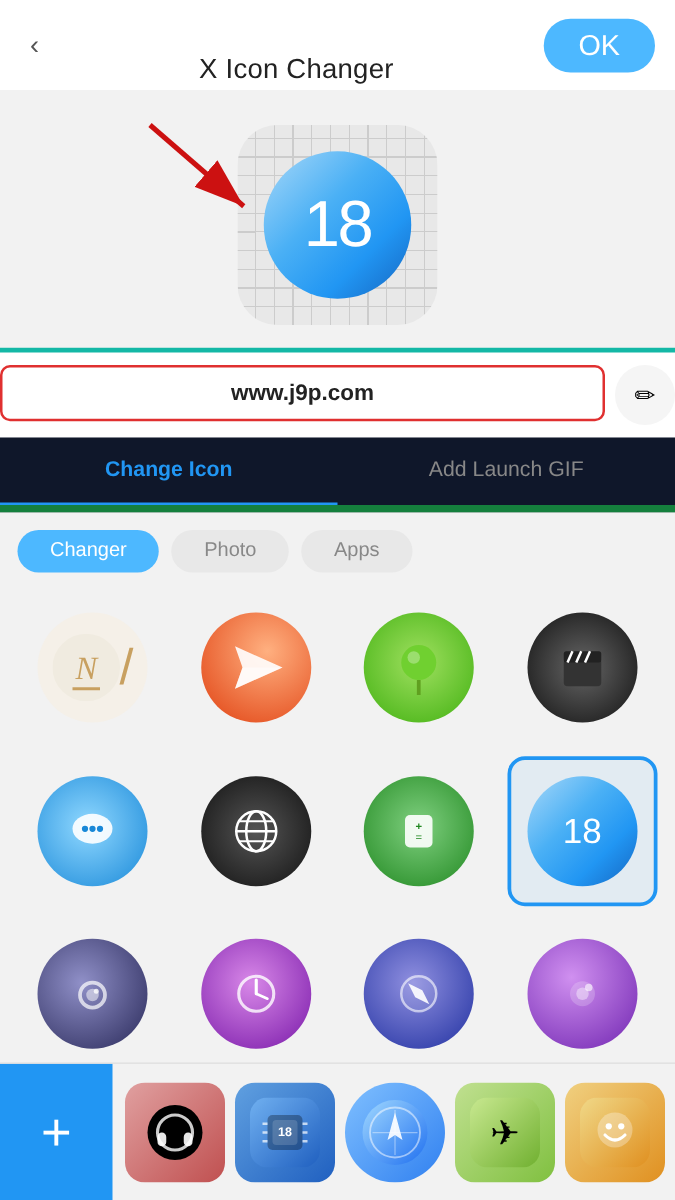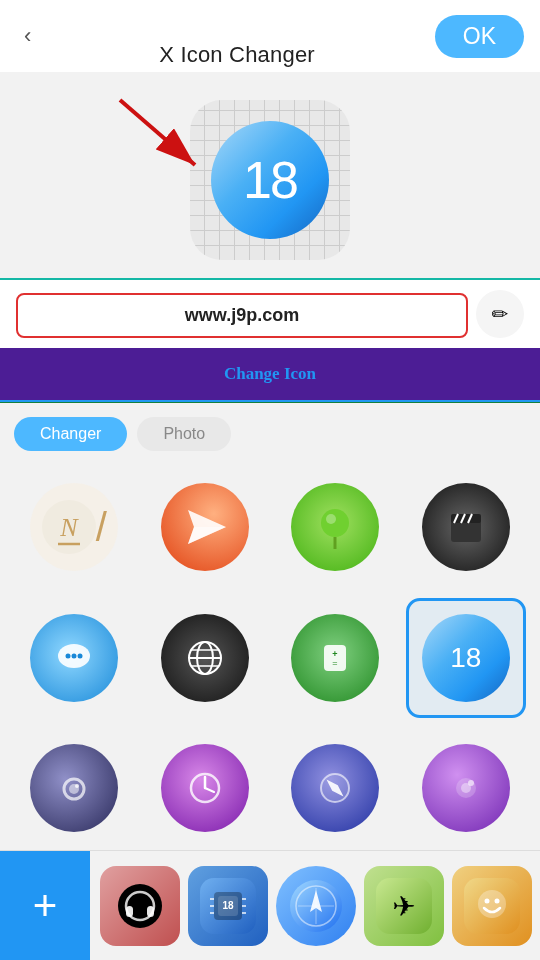--- a/index.html
+++ b/index.html
@@ -90,25 +90,25 @@
       top: -10px;
       left: -90px;
       width: 120px;
       height: 100px;
       pointer-events: none;
     }
 
     
     .url-bar-container {
       background: #fff;
-      padding: 10px 16px;
-      display: flex;
-      align-items: flex-end;
+      padding: 10px 0;
+      display: flex;
+      align-items: flex-start;
       gap: 8px;
-      border-top: 2px solid #14b8a6;
+      border-top: 4px solid #14b8a6;
     }
     .url-bar {
       flex: 1;
       border: 2.5px solid #e03030;
       border-radius: 8px;
       padding: 10px 14px;
       font-size: 18px;
       font-weight: 600;
       color: #222;
       text-align: center;
@@ -123,24 +123,23 @@
       display: flex;
       align-items: center;
       justify-content: center;
       cursor: pointer;
       font-size: 20px;
     }
 
     
     .tabs {
       display: flex;
-      background: #4c1d95;
-      border-bottom: 1px solid #15803d;
+      background: #0f172a;
+      border-bottom: 6px solid #15803d;
       margin-bottom: 0;
-      font-family: Liberation Serif, serif;
     }
     .tab {
       flex: 1;
       padding: 16px 0;
       text-align: center;
       font-size: 17px;
       cursor: pointer;
     }
     .tab.active {
       color: #2196f3;
@@ -293,25 +292,27 @@
   </div>
 </div>
 
 <div class="url-bar-container">
   <div class="url-bar">www.j9p.com</div>
   <button class="edit-icon-btn">✏</button>
 </div>
 
 <div class="tabs">
   <div class="tab active">Change Icon</div>
+  <div class="tab inactive">Add Launch GIF</div>
 </div>
 
 <div class="filter-pills">
   <button class="pill active">Changer</button>
   <button class="pill inactive">Photo</button>
+  <button class="pill inactive">Apps</button>
 </div>
 
 <div class="icon-grid">
 
   <div class="icon-cell">
     <div class="icon-img ic-note" style="background:#f5f0e8;display:flex;align-items:center;justify-content:center;">
       <svg width="54" height="54" viewBox="0 0 54 54">
           <rect width="54" height="54" rx="27" fill="#f0ebe0"></rect>
           <text x="27" y="36" text-anchor="middle" font-size="26" fill="#c8a060" font-style="italic" font-family="Georgia,serif">N</text>
           <line x1="16" y1="44" x2="38" y2="44" stroke="#c8a060" stroke-width="2.5"></line>

